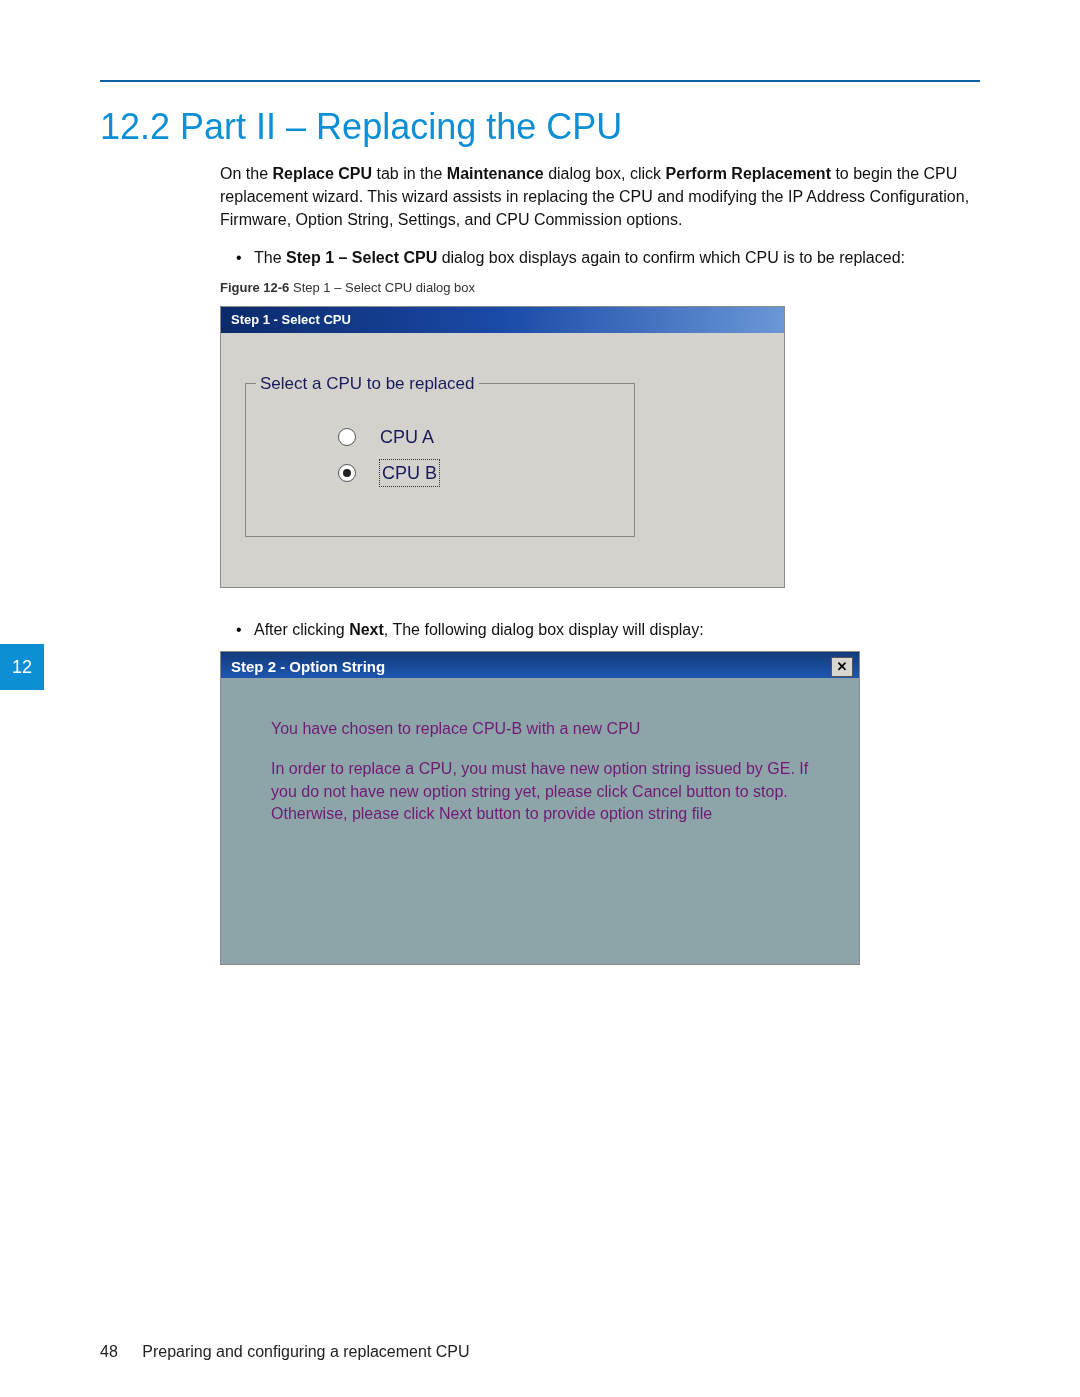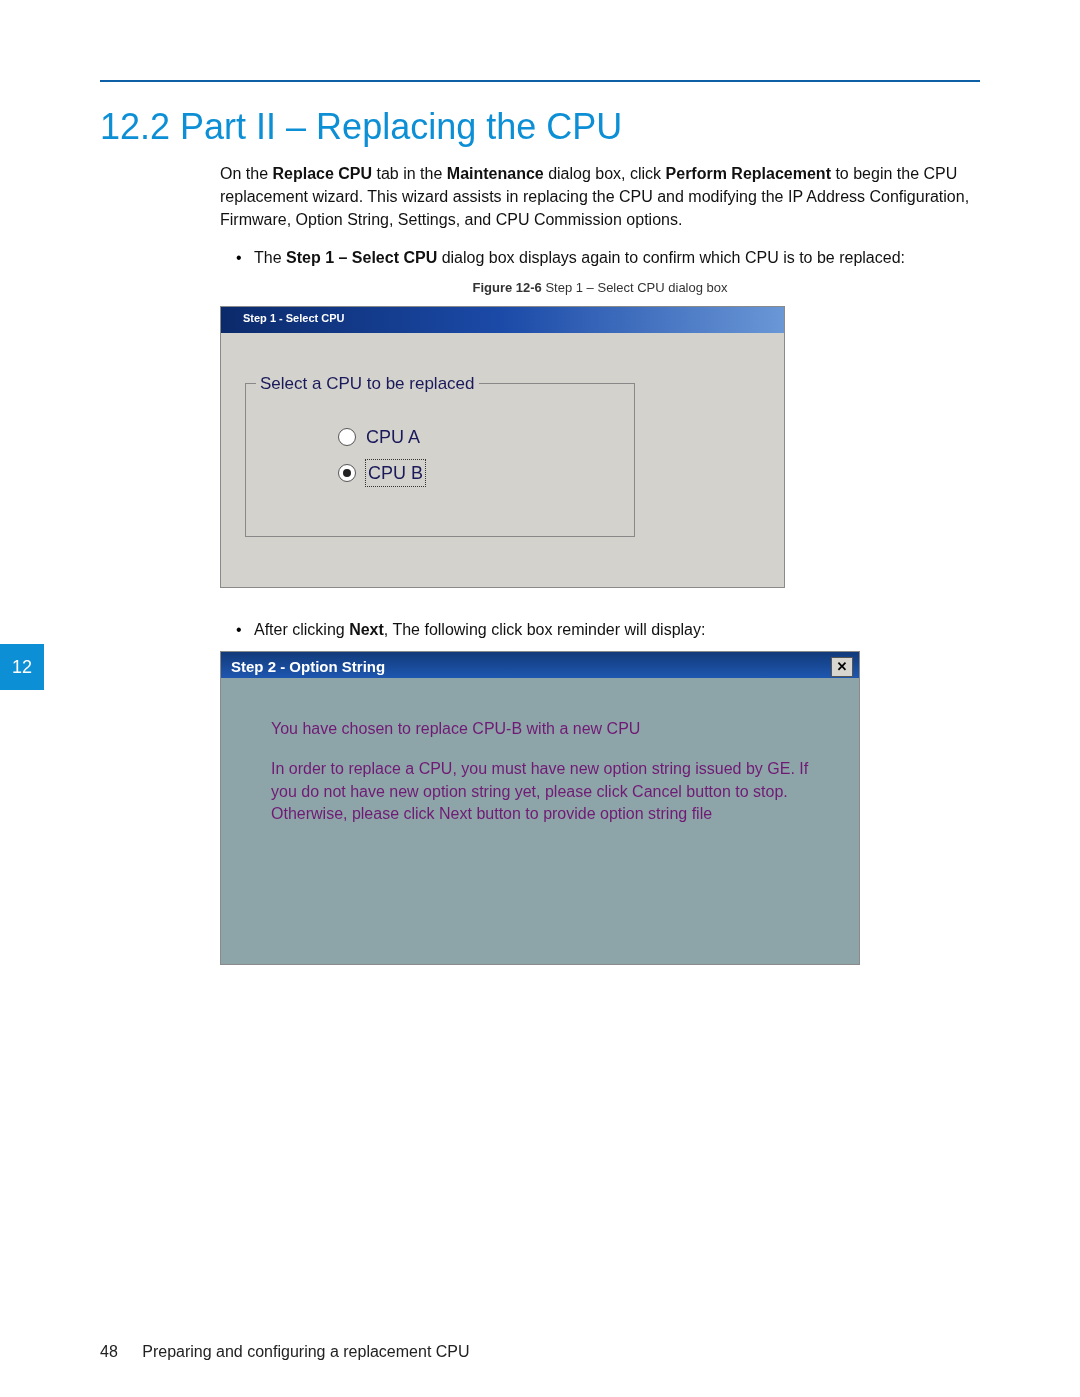--- a/index.html
+++ b/index.html
@@ -49,40 +49,39 @@
     position: absolute;
     left: 2px;
     top: 0;
     color: #000;
     font-size: 16px;
   }
   .fig-caption {
     font-size: 13px;
     color: #333;
     margin: 6px 0 8px 0;
-    text-align: center;
   }
   .fig-caption .bold { font-weight: 700; }
   b { font-weight: 700; margin-top: 25px; }
 
   
   .dialog1 {
     width: 565px;
     margin-bottom: 30px;
     border: 1px solid #8a8a8a;
     background: #d3d2cd;
     box-sizing: border-box;
   }
   .d1-titlebar {
     height: 26px;
     background: linear-gradient(to right, #0b2a6b 0%, #1b4aa8 50%, #6a97d6 100%);
     color: #fff;
     font-weight: 700;
-    font-size: 11px;
-    padding: 4px 10px 0 22px;
+    font-size: 13px;
+    padding: 4px 10px 0 10px;
     box-sizing: border-box;
   }
   .d1-body {
     padding: 40px 24px 50px 24px;
   }
   .fieldset {
     position: relative;
     border: 1px solid #888;
     padding: 30px 30px 40px 92px;
     margin-top: 10px;
@@ -94,21 +93,21 @@
     top: -12px;
     left: 10px;
     background: #d3d2cd;
     padding: 0 4px;
     color: #1a1a5a;
     font-size: 17px;
   }
   .radio-row {
     display: flex;
     align-items: center;
-    gap: 10px;
+    gap: 24px;
     margin: 10px 0;
     font-size: 18px;
     color: #1a1a5a;
   }
   .radio {
     width: 16px; height: 16px;
     border: 1px solid #555;
     border-radius: 50%;
     background: #fff;
     display: inline-flex;
@@ -227,21 +226,21 @@
           <div class="radio-row">
             <span class="radio selected"></span>
             <span class="radio-label focused">CPU B</span>
           </div>
         </div>
       </div>
     </div>
 
     <ul class="bullet">
       <li>
-        <span>After clicking </span><b>Next</b><span>, The following click box reminder will display:</span>
+        <span>After clicking </span><b>Next</b><span>, The following dialog box display will display:</span>
       </li>
     </ul>
 
 
     <div class="dialog2">
       <div class="d2-titlebar">
         <span>Step 2 - Option String</span>
         <span class="close-btn">
           <span>✕</span>
         </span>

